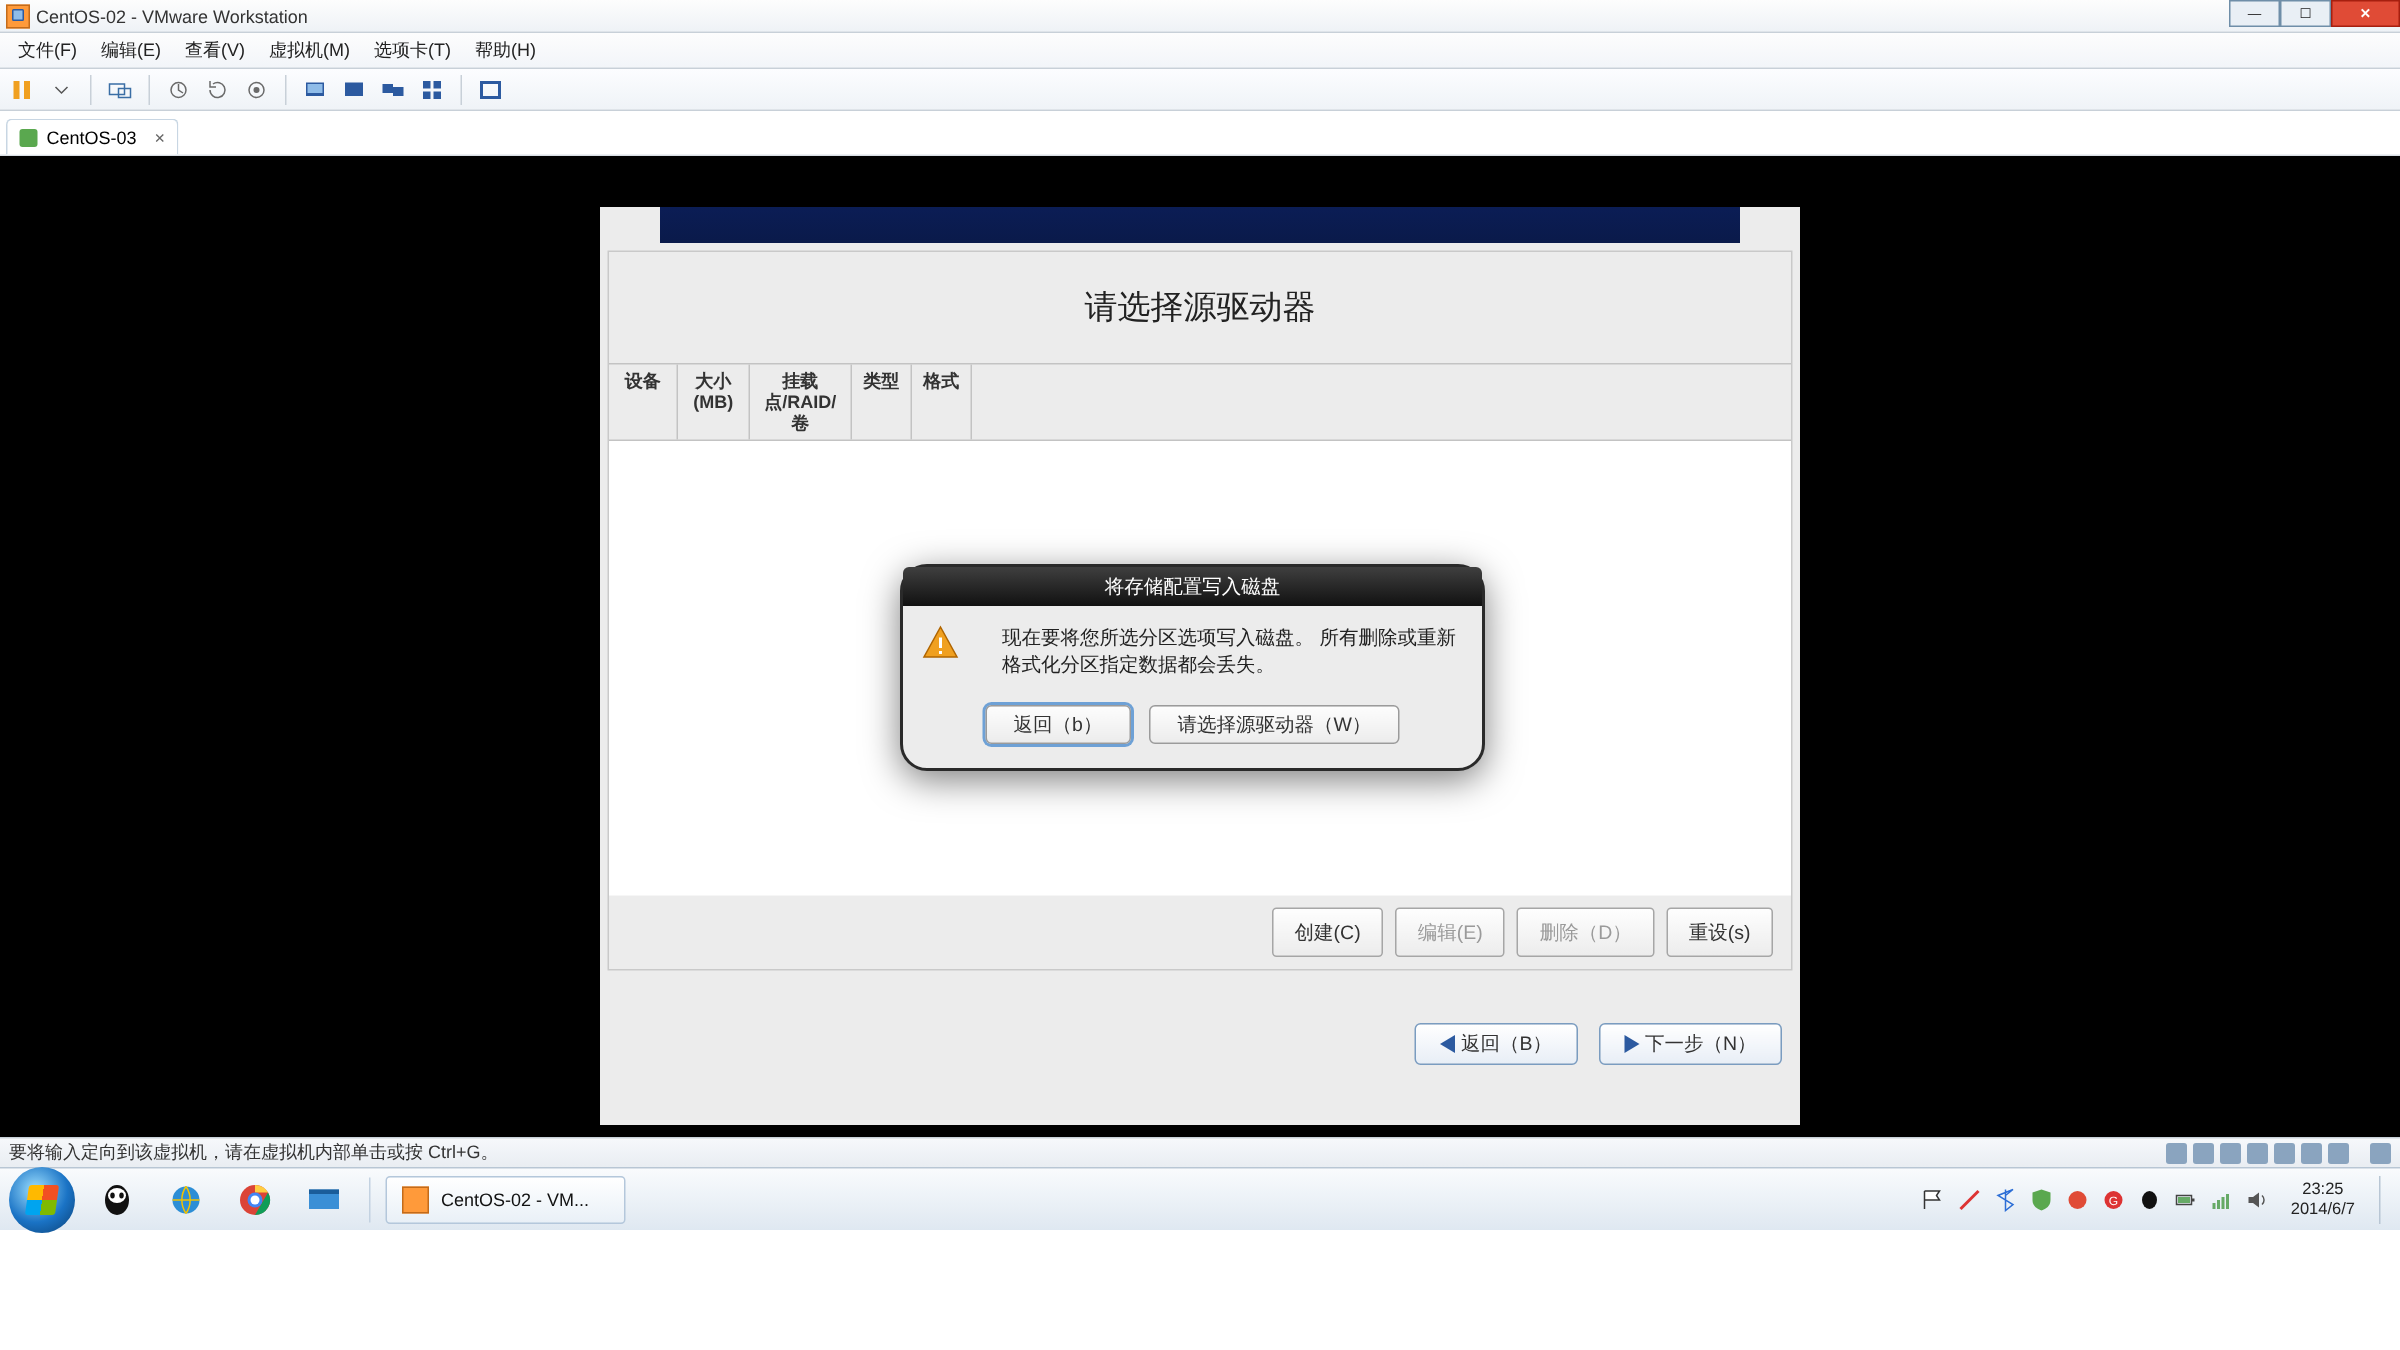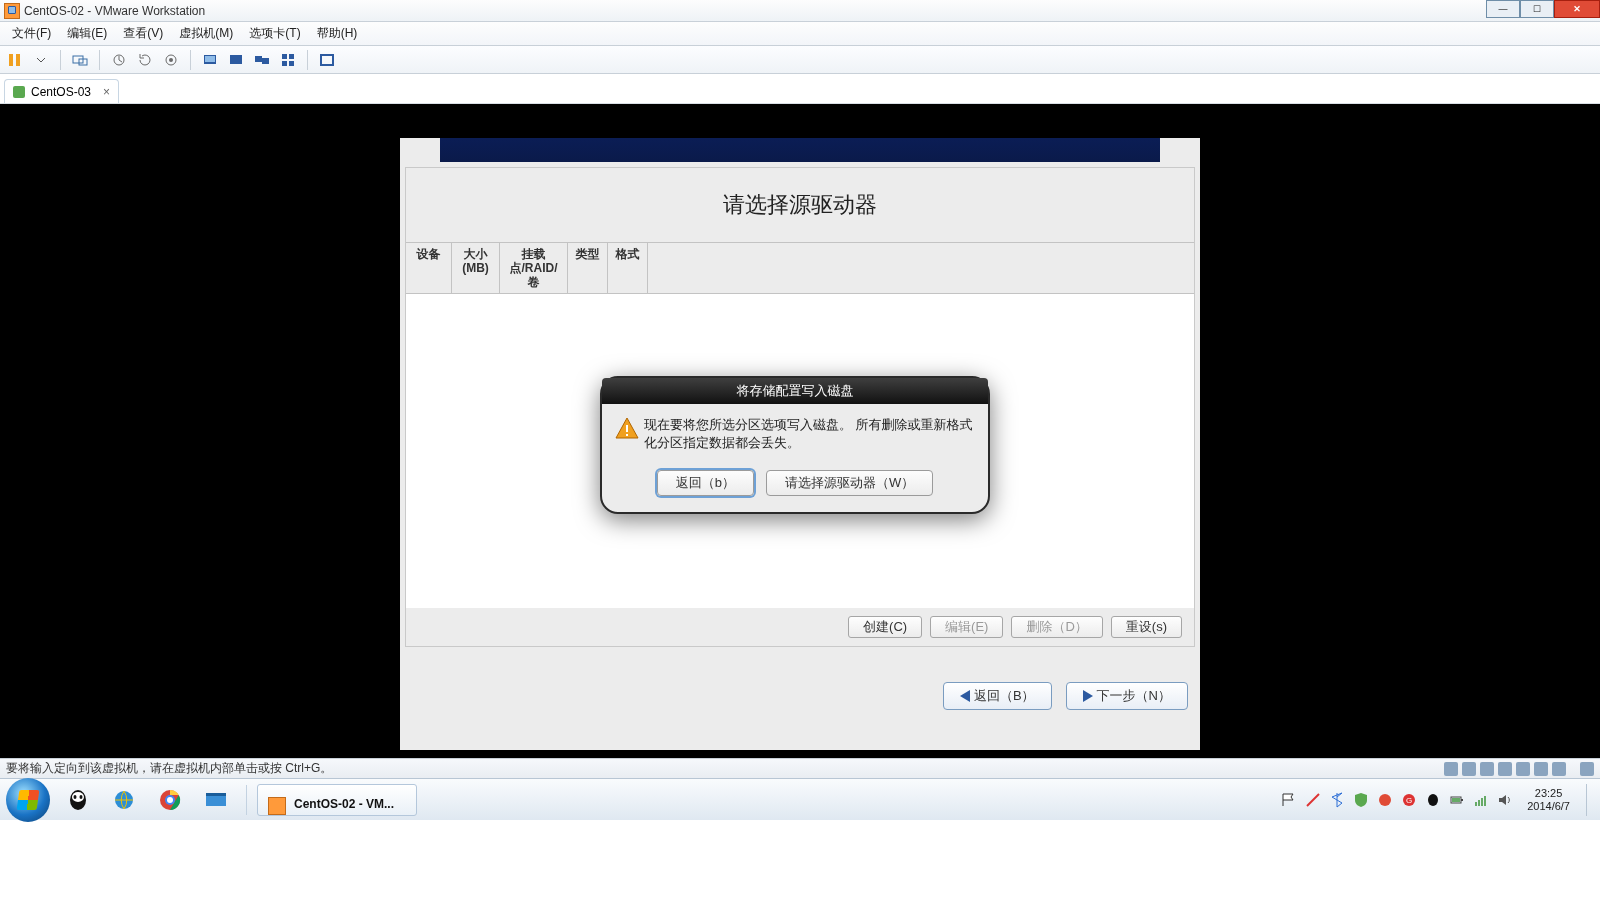--- a/index.html
+++ b/index.html
@@ -22,43 +22,43 @@
 .tab .x{font-size:12px;color:#666;margin-left:6px;}
 .vmarea{height:654px;background:#000;display:flex;align-items:center;justify-content:center;}
 .installer{width:800px;height:612px;background:#ececec;margin-top:26px;position:relative;}
 .banner{margin:0 40px;height:24px;background:linear-gradient(#0b1d55,#0a1a4a);}
 .panel{margin:5px;margin-top:5px;border:1px solid #c9c9c9;background:#ececec;height:480px;display:flex;flex-direction:column;}
 .ptitle{height:74px;display:flex;align-items:center;justify-content:center;font-size:22px;color:#222;}
 .thead{display:flex;border-top:1px solid #c3c3c3;border-bottom:1px solid #c3c3c3;background:#ececec;font-size:12px;color:#333;font-weight:bold;}
 .th{padding:4px 6px;border-right:1px solid #c3c3c3;text-align:center;line-height:14px;}
 .tbody{flex:1;background:#fff;position:relative;}
 .pbtns{display:flex;justify-content:flex-end;gap:8px;padding:8px 12px;}
-.btn{height:22px;padding:0 14px;border:1px solid #a6a6a6;border-radius:3px;background:linear-gradient(#fefefe,#ececec);font-size:13px;color:#333;display:inline-flex;align-items:center;gap:4px;}
+.btn{height:33px;padding:0 14px;border:1px solid #a6a6a6;border-radius:3px;background:linear-gradient(#fefefe,#ececec);font-size:13px;color:#333;display:inline-flex;align-items:center;gap:4px;}
 .btn.dis{color:#9a9a9a;}
 .navrow{display:flex;justify-content:flex-end;gap:14px;padding:30px 12px 0 0;}
 .nbtn{height:28px;padding:0 16px;border:1px solid #7a9cc0;border-radius:4px;background:linear-gradient(#fff,#e8eef6);font-size:13px;color:#333;display:inline-flex;align-items:center;gap:4px;}
 .arrL{width:0;height:0;border-top:6px solid transparent;border-bottom:6px solid transparent;border-right:10px solid #2c5aa0;}
 .arrR{width:0;height:0;border-top:6px solid transparent;border-bottom:6px solid transparent;border-left:10px solid #2c5aa0;}
 .dlg{position:absolute;left:200px;top:238px;width:390px;border:2px solid #2a2a2a;border-radius:18px;background:#ececec;box-shadow:0 6px 24px rgba(0,0,0,.5);}
 .dlghdr{height:26px;background:linear-gradient(#3f3f3f,#111);color:#fff;font-size:13px;display:flex;align-items:center;justify-content:center;border-radius:4px 4px 0 0;}
-.dlgbody{padding:12px;display:flex;gap:4px;font-size:13px;color:#222;line-height:18px;}
+.dlgbody{padding:12px;display:flex;gap:28px;font-size:13px;color:#222;line-height:18px;}
 .warn{width:26px;height:26px;flex-shrink:0;}
 .warn svg{width:26px;height:26px;}
 .dlgbtns{display:flex;justify-content:center;gap:12px;padding:6px 12px 16px;}
 .dbtn{height:26px;padding:0 18px;border:1px solid #9b9b9b;border-radius:4px;background:linear-gradient(#fdfdfd,#ececec);font-size:13px;color:#333;}
 .dbtn.def{box-shadow:0 0 0 2px #6ea1d6;}
 .status{height:20px;background:linear-gradient(#f6f8fb,#e9edf2);border-top:1px solid #c8d0d8;font-size:12px;color:#333;display:flex;align-items:center;padding:0 6px;text-align:right;}
 .trayicons{margin-left:auto;display:flex;gap:4px;align-items:center;}
 .trayicons .ti{width:14px;height:14px;background:#8aa4bf;border-radius:2px;}
 .taskbar{height:42px;background:linear-gradient(#f9fbfd,#dfe8f1);border-top:1px solid #b8c6d4;display:flex;align-items:center;padding:0 6px;gap:6px;position:relative;}
 .startorb{width:44px;height:44px;border-radius:50%;background:radial-gradient(circle at 40% 35%,#9ee0ff,#1a73c5 55%,#0a3d70);position:relative;margin-right:2px;flex-shrink:0;}
 .startorb:after{content:"";position:absolute;left:12px;top:12px;width:20px;height:20px;background:conic-gradient(#f25022 0 90deg,#7fba00 90deg 180deg,#00a4ef 180deg 270deg,#ffb900 270deg 360deg);border-radius:2px;transform:skewX(-8deg);}
 .tbicon{width:40px;height:32px;border-radius:3px;display:flex;align-items:center;justify-content:center;}
 .tbicon svg{width:26px;height:26px;}
-.tbtask{height:32px;min-width:160px;border:1px solid #b4c7db;border-radius:3px;background:linear-gradient(#fff,#e9f0f7);display:flex;align-items:flex-start;gap:8px;padding:12px 10px;font-size:12px;color:#111;font-weight:bold;}
+.tbtask{height:32px;min-width:160px;border:1px solid #b4c7db;border-radius:3px;background:linear-gradient(#fff,#e9f0f7);display:flex;align-items:center;gap:8px;padding:12px 10px;font-size:12px;color:#111;}
 .tbtask .sq{width:18px;height:18px;background:#ff9a3a;border:1px solid #c36b1a;}
 .systray{margin-left:auto;display:flex;align-items:center;gap:8px;}
 .sti{width:16px;height:16px;display:inline-block;}
 .clock{text-align:center;font-size:11px;color:#222;line-height:13px;margin:0 8px 0 6px;}
 </style>
 </head>
 <body>
 
 <div class="titlebar">
   <span class="icon"></span>

